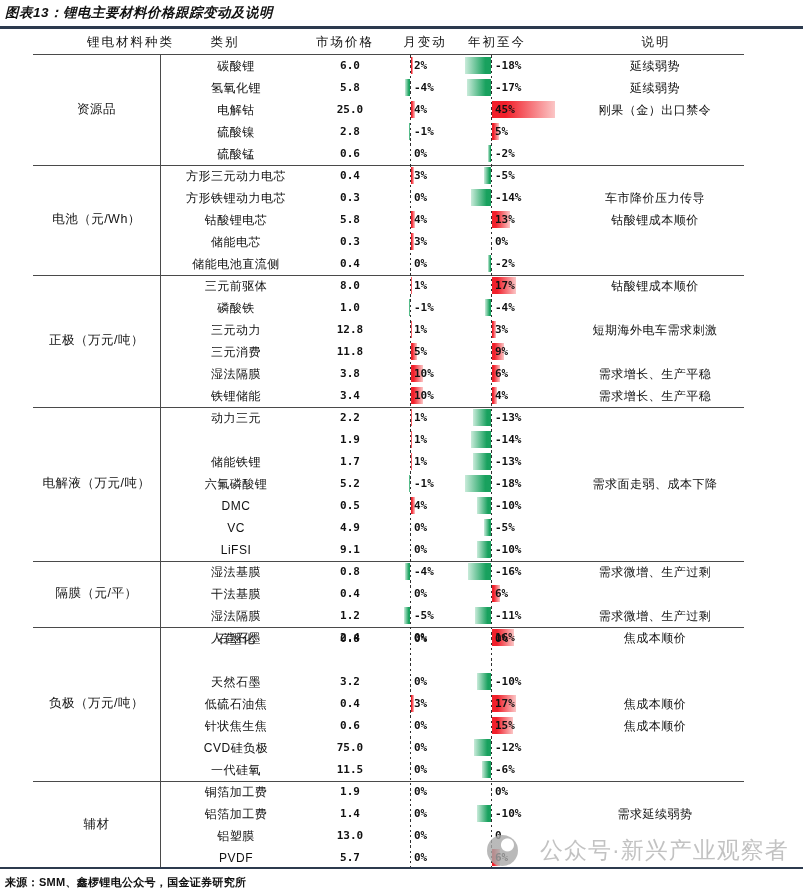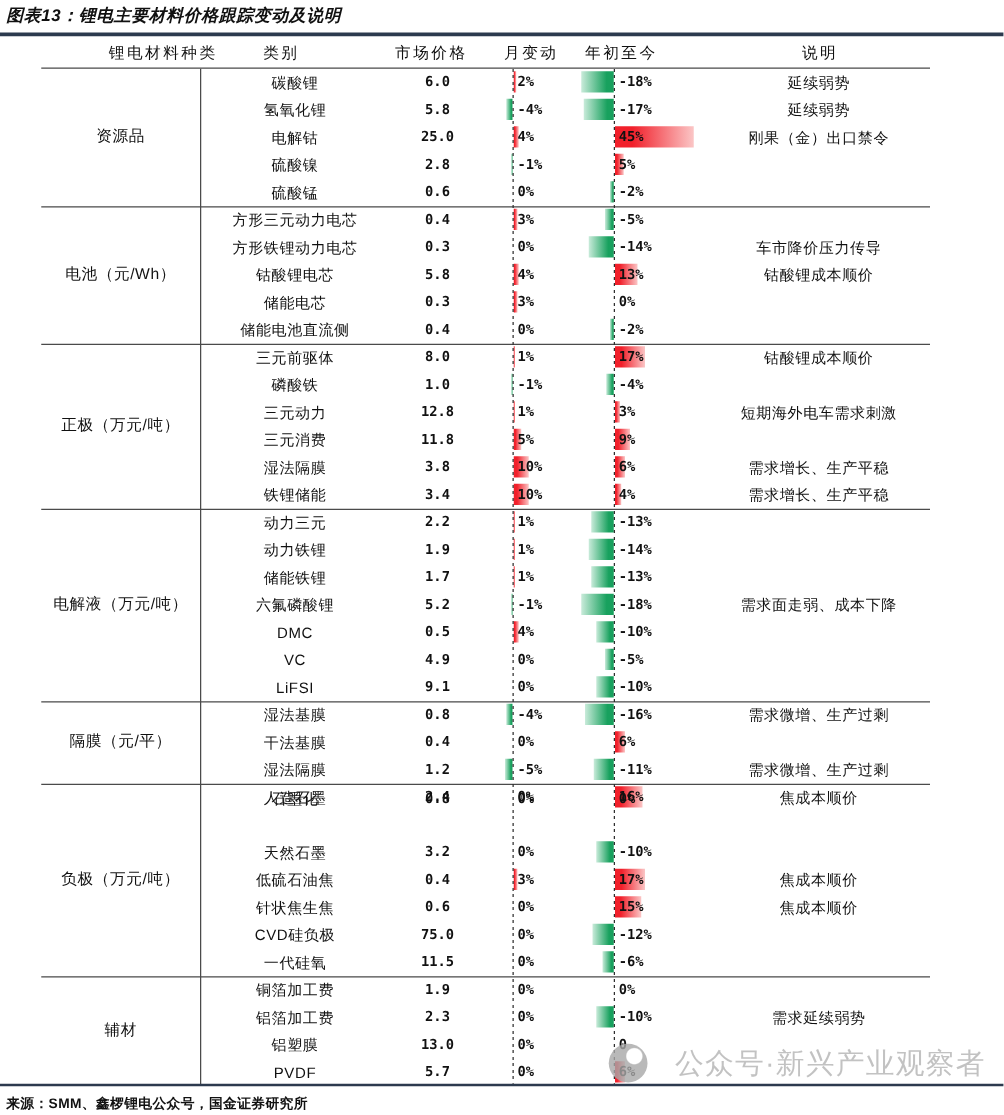--- a/index.html
+++ b/index.html
@@ -191,21 +191,20 @@
       <div class="cat" style="top: 406.5px; height: 154px;">电解液（万元/吨）</div>
       <div class="row" style="top: 406.5px;">
         <span class="name">动力三元</span>
         <span class="price">2.2</span>
         <div class="bar pos" style="left: 410.5px; width: 1.5px;"></div>
         <span class="mtxt">1%</span>
         <div class="bar neg" style="left: 472.54px; width: 18.46px;"></div>
         <span class="ytxt">-13%</span>
       </div>
       <div class="row" style="top: 428.5px;">
-        <span class="name">动力铁锂</span>
         <span class="price">1.9</span>
         <div class="bar pos" style="left: 410.5px; width: 1.5px;"></div>
         <span class="mtxt">1%</span>
         <div class="bar neg" style="left: 471.12px; width: 19.88px;"></div>
         <span class="ytxt">-14%</span>
       </div>
       <div class="row" style="top: 450.5px;">
         <span class="name">储能铁锂</span>
         <span class="price">1.7</span>
         <div class="bar pos" style="left: 410.5px; width: 1.5px;"></div>
@@ -328,21 +327,21 @@
       <div class="hline" style="top: 780.5px;"></div>
       <div class="cat" style="top: 780.5px; height: 88px;">辅材</div>
       <div class="row" style="top: 780.5px;">
         <span class="name">铜箔加工费</span>
         <span class="price">1.9</span>
         <span class="mtxt">0%</span>
         <span class="ytxt">0%</span>
       </div>
       <div class="row" style="top: 802.5px;">
         <span class="name">铝箔加工费</span>
-        <span class="price">2.3</span>
+        <span class="price">1.4</span>
         <span class="mtxt">0%</span>
         <div class="bar neg" style="left: 476.8px; width: 14.2px;"></div>
         <span class="ytxt">-10%</span>
         <span class="note">需求延续弱势</span>
       </div>
       <div class="row" style="top: 824.5px;">
         <span class="name">铝塑膜</span>
         <span class="price">13.0</span>
         <span class="mtxt">0%</span>
         <span class="ytxt">0</span>

